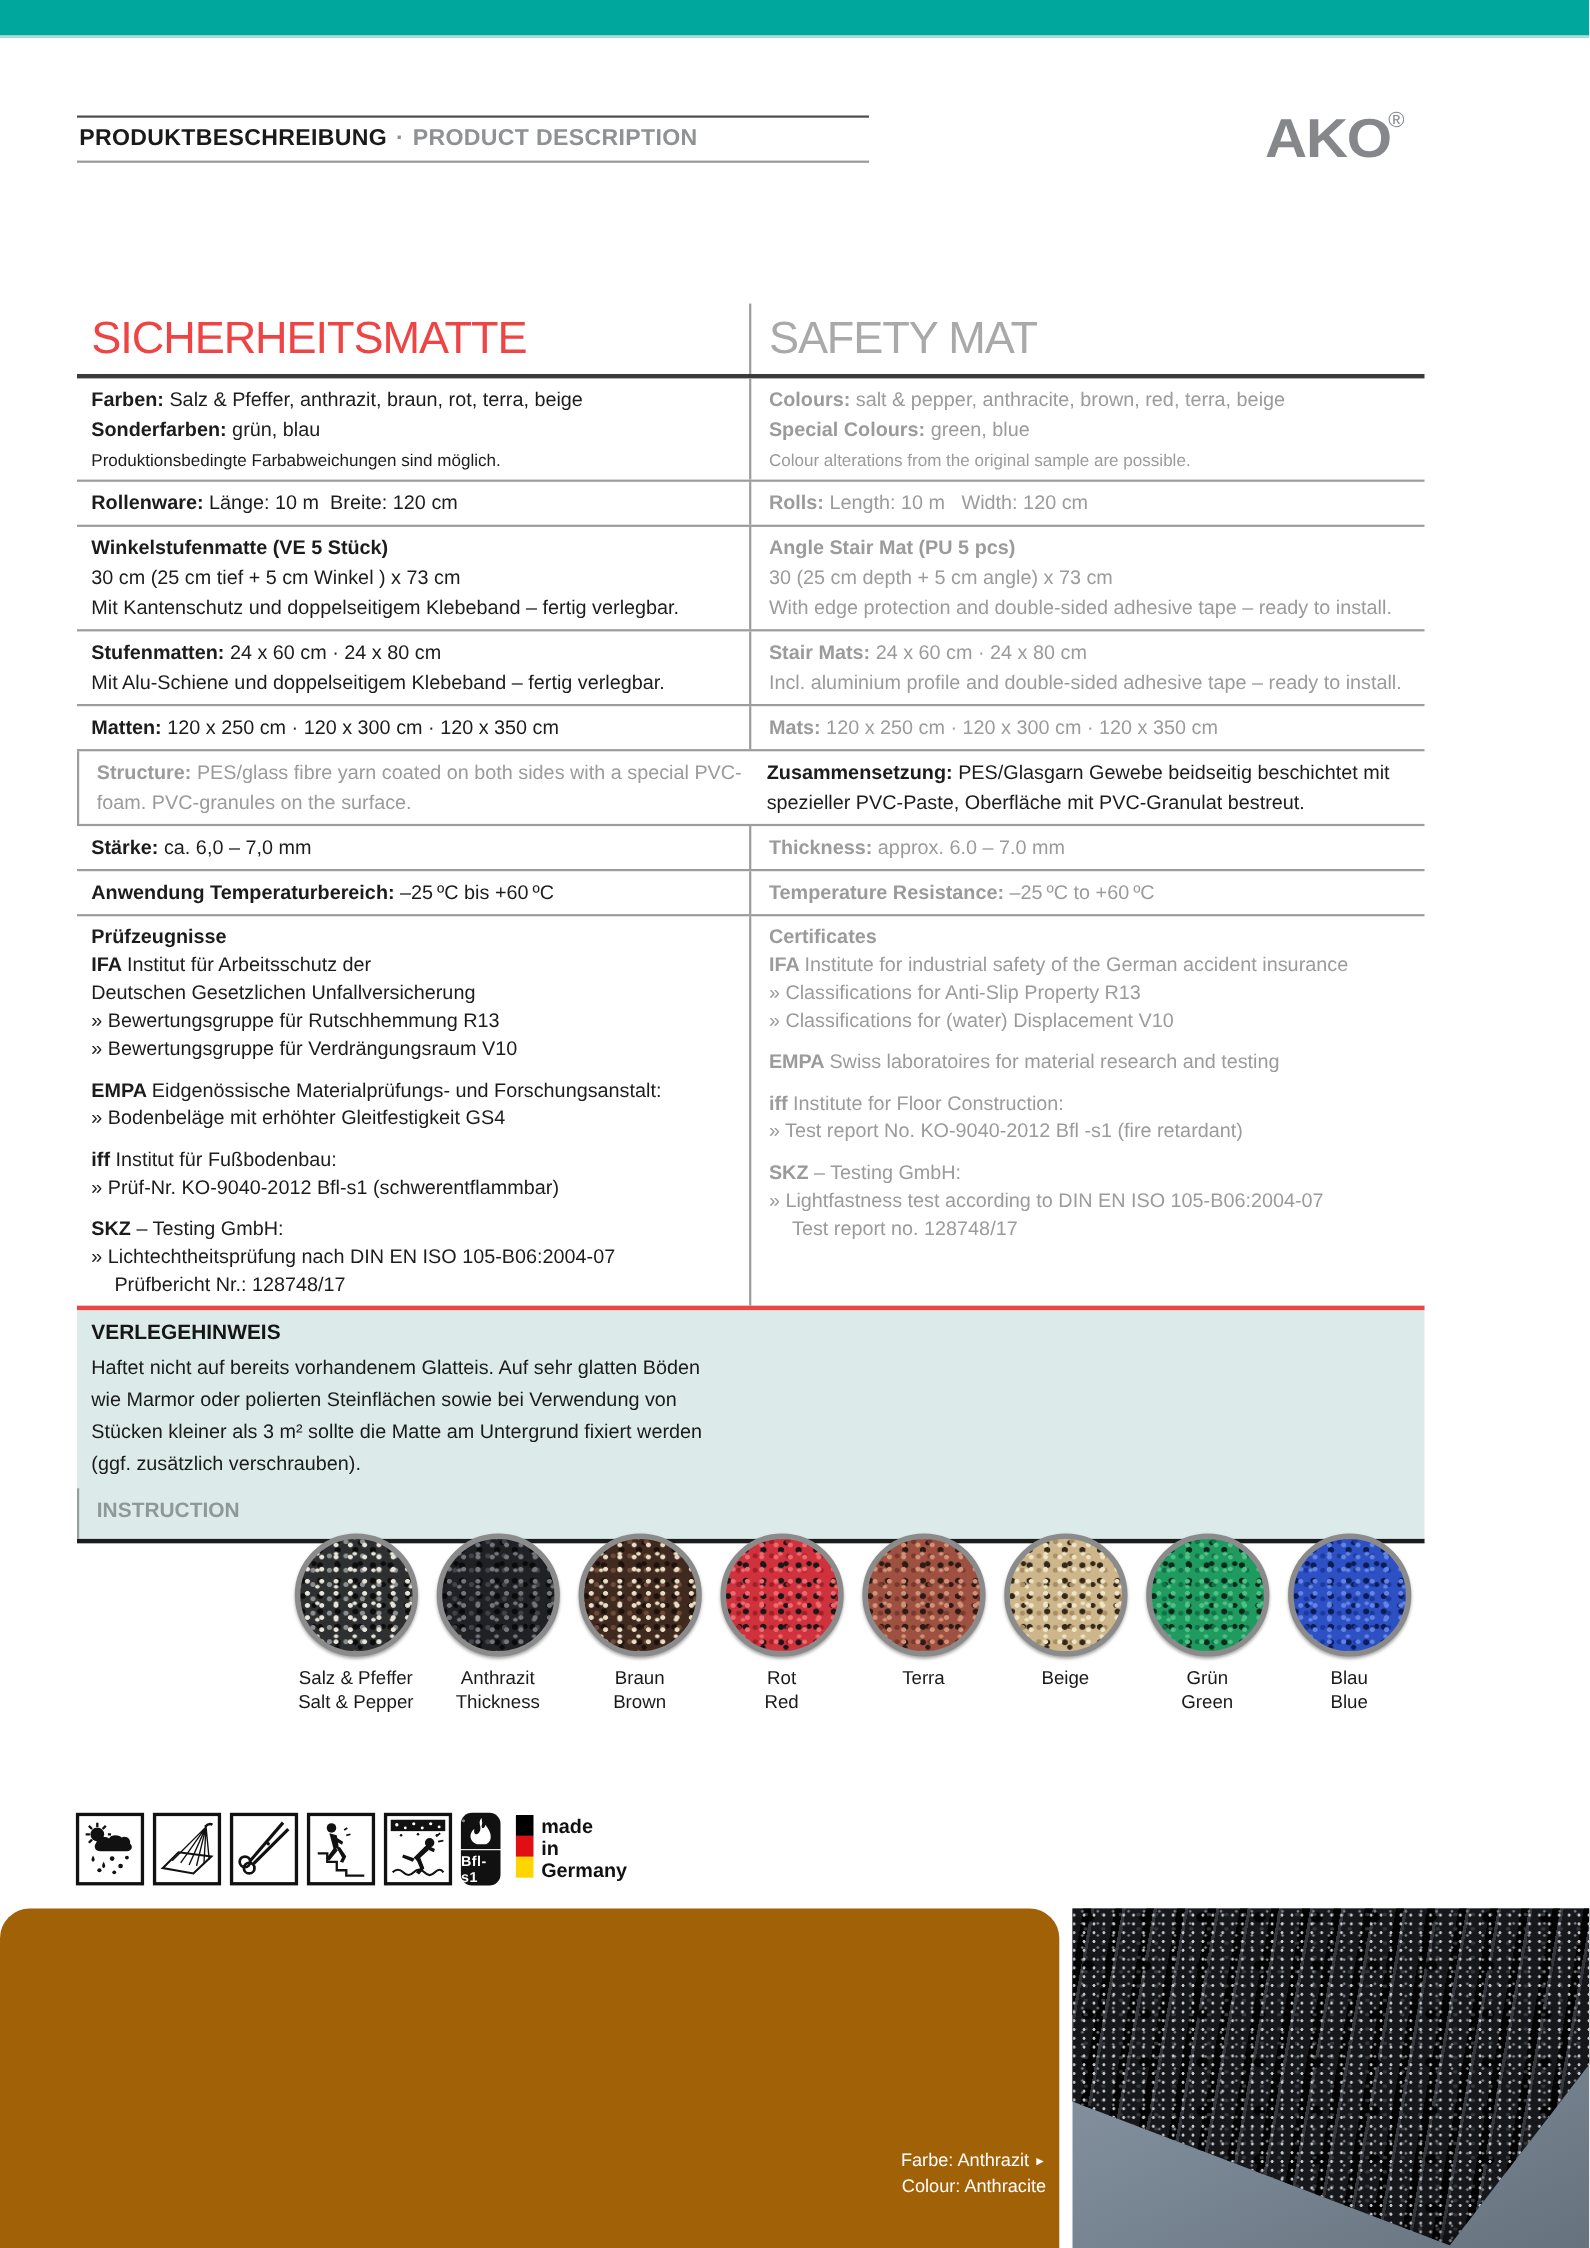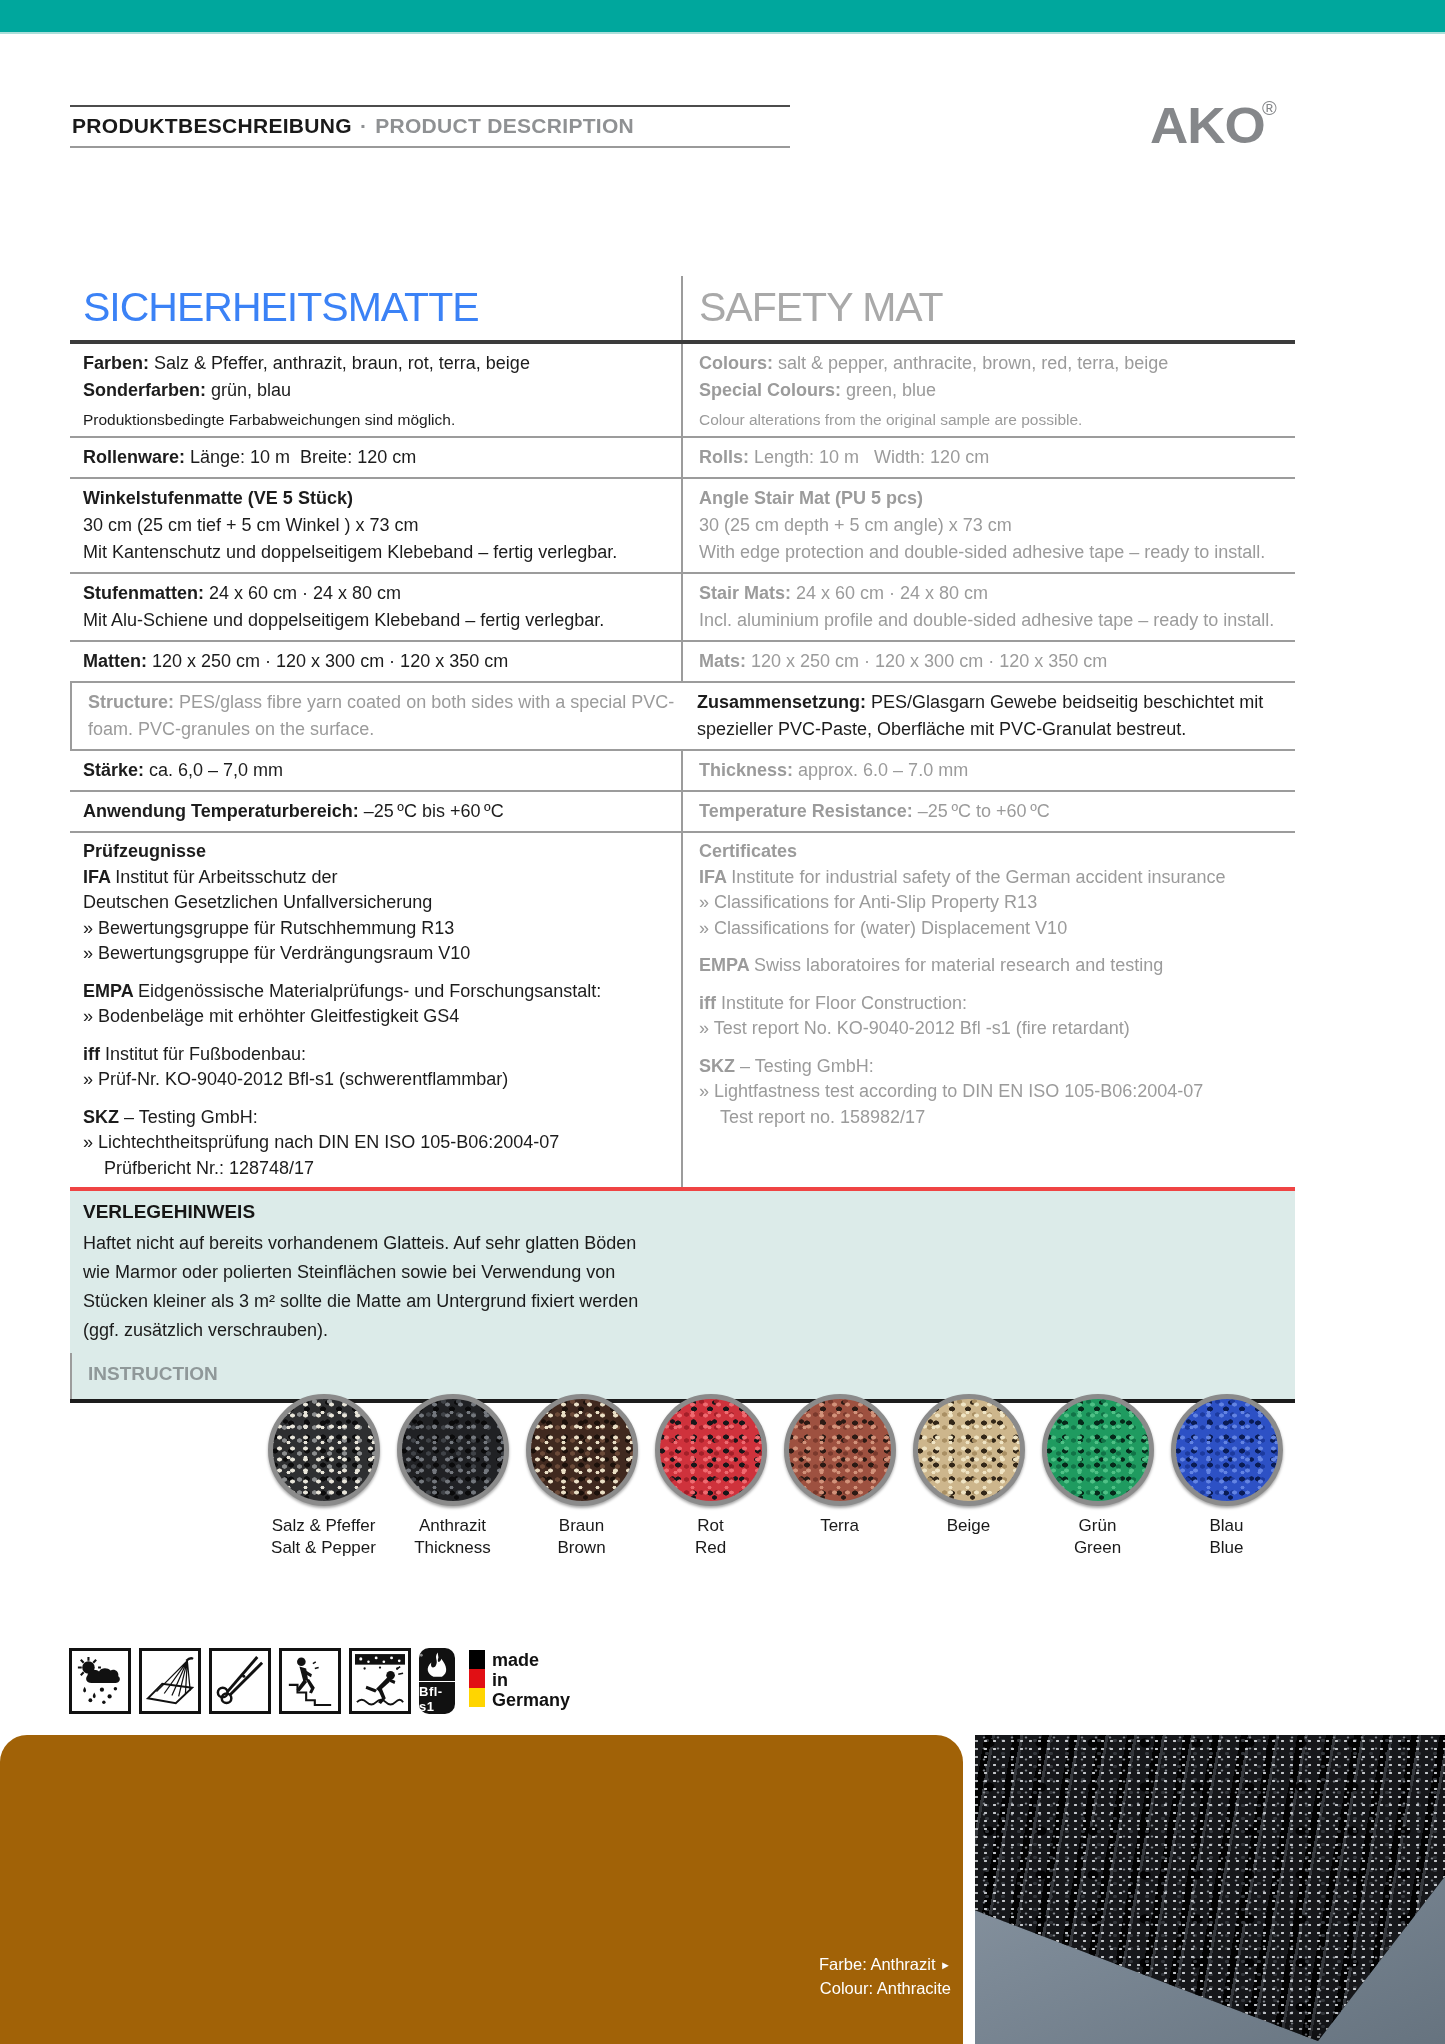--- a/index.html
+++ b/index.html
@@ -25,21 +25,21 @@
   
   .spec-table{position:absolute;left:70px;top:276px;width:1225px;}
   .srow{display:flex;border-bottom:2px solid #9c9c9c;}
   .srow.no-sep{border-bottom:none;}
   .cell{box-sizing:border-box;}
   .cell.de{width:611px;padding:6px 24px 6px 13px;}
   .cell.en{flex:1;border-left:2px solid #9c9c9c;padding:6px 6px 6px 16px;color:#9b9b9b;}
   .heading-row .cell{padding-top:4px;padding-bottom:6px;}
   .heading-row{border-bottom:4px solid #3b3b3b;}
   .hd{font-size:41px;line-height:54px;font-weight:400;letter-spacing:-1px;}
-  .hd.de-h{color:#3b82f6;}
+  .hd.de-h{color:#ef4444;}
   .hd.en-h{color:#a9a9a9;}
   .para{margin:0;font-size:18px;line-height:27px;}
   .para .b{font-weight:bold;}
   .para.small{font-size:15.5px;line-height:21px;margin-top:5px;}
   .para.gap{margin-top:12px;}
   .para.indent{padding-left:21px;}
   .cert .para{line-height:25.5px;}
   .cell.de .para{color:#1c1c1c;}
   .cell.en .para{color:#9b9b9b;}
 
@@ -205,21 +205,21 @@
           <div class="cell en">
             <p class="para"><span class="b">Certificates</span></p>
             <p class="para"><span class="b">IFA </span><span>Institute for industrial safety of the German accident insurance</span></p>
             <p class="para"><span>» Classifications for Anti-Slip Property R13</span></p>
             <p class="para"><span>» Classifications for (water) Displacement V10</span></p>
             <p class="para gap"><span class="b">EMPA </span><span>Swiss laboratoires for material research and testing</span></p>
             <p class="para gap"><span class="b">iff </span><span>Institute for Floor Construction:</span></p>
             <p class="para"><span>» Test report No. KO-9040-2012 Bfl -s1 (fire retardant)</span></p>
             <p class="para gap"><span class="b">SKZ </span><span>– Testing GmbH:</span></p>
             <p class="para"><span>» Lightfastness test according to DIN EN ISO 105-B06:2004-07</span></p>
-            <p class="para indent"><span>Test report no. 158982/17</span></p>
+            <p class="para indent"><span>Test report no. 128748/17</span></p>
           </div>
         </div>
       </div>
     <div class="instruction">
       <div class="cell de">
         <p class="ins-h">VERLEGEHINWEIS</p>
         <p class="ins-b">Haftet nicht auf bereits vorhandenem Glatteis. Auf sehr glatten Böden wie Marmor oder polierten Steinflächen sowie bei Verwendung von Stücken kleiner als 3 m² sollte die Matte am Untergrund fixiert werden (ggf. zusätzlich verschrauben).</p>
       </div>
       <div class="cell en">
         <p class="ins-h gr">INSTRUCTION</p>

